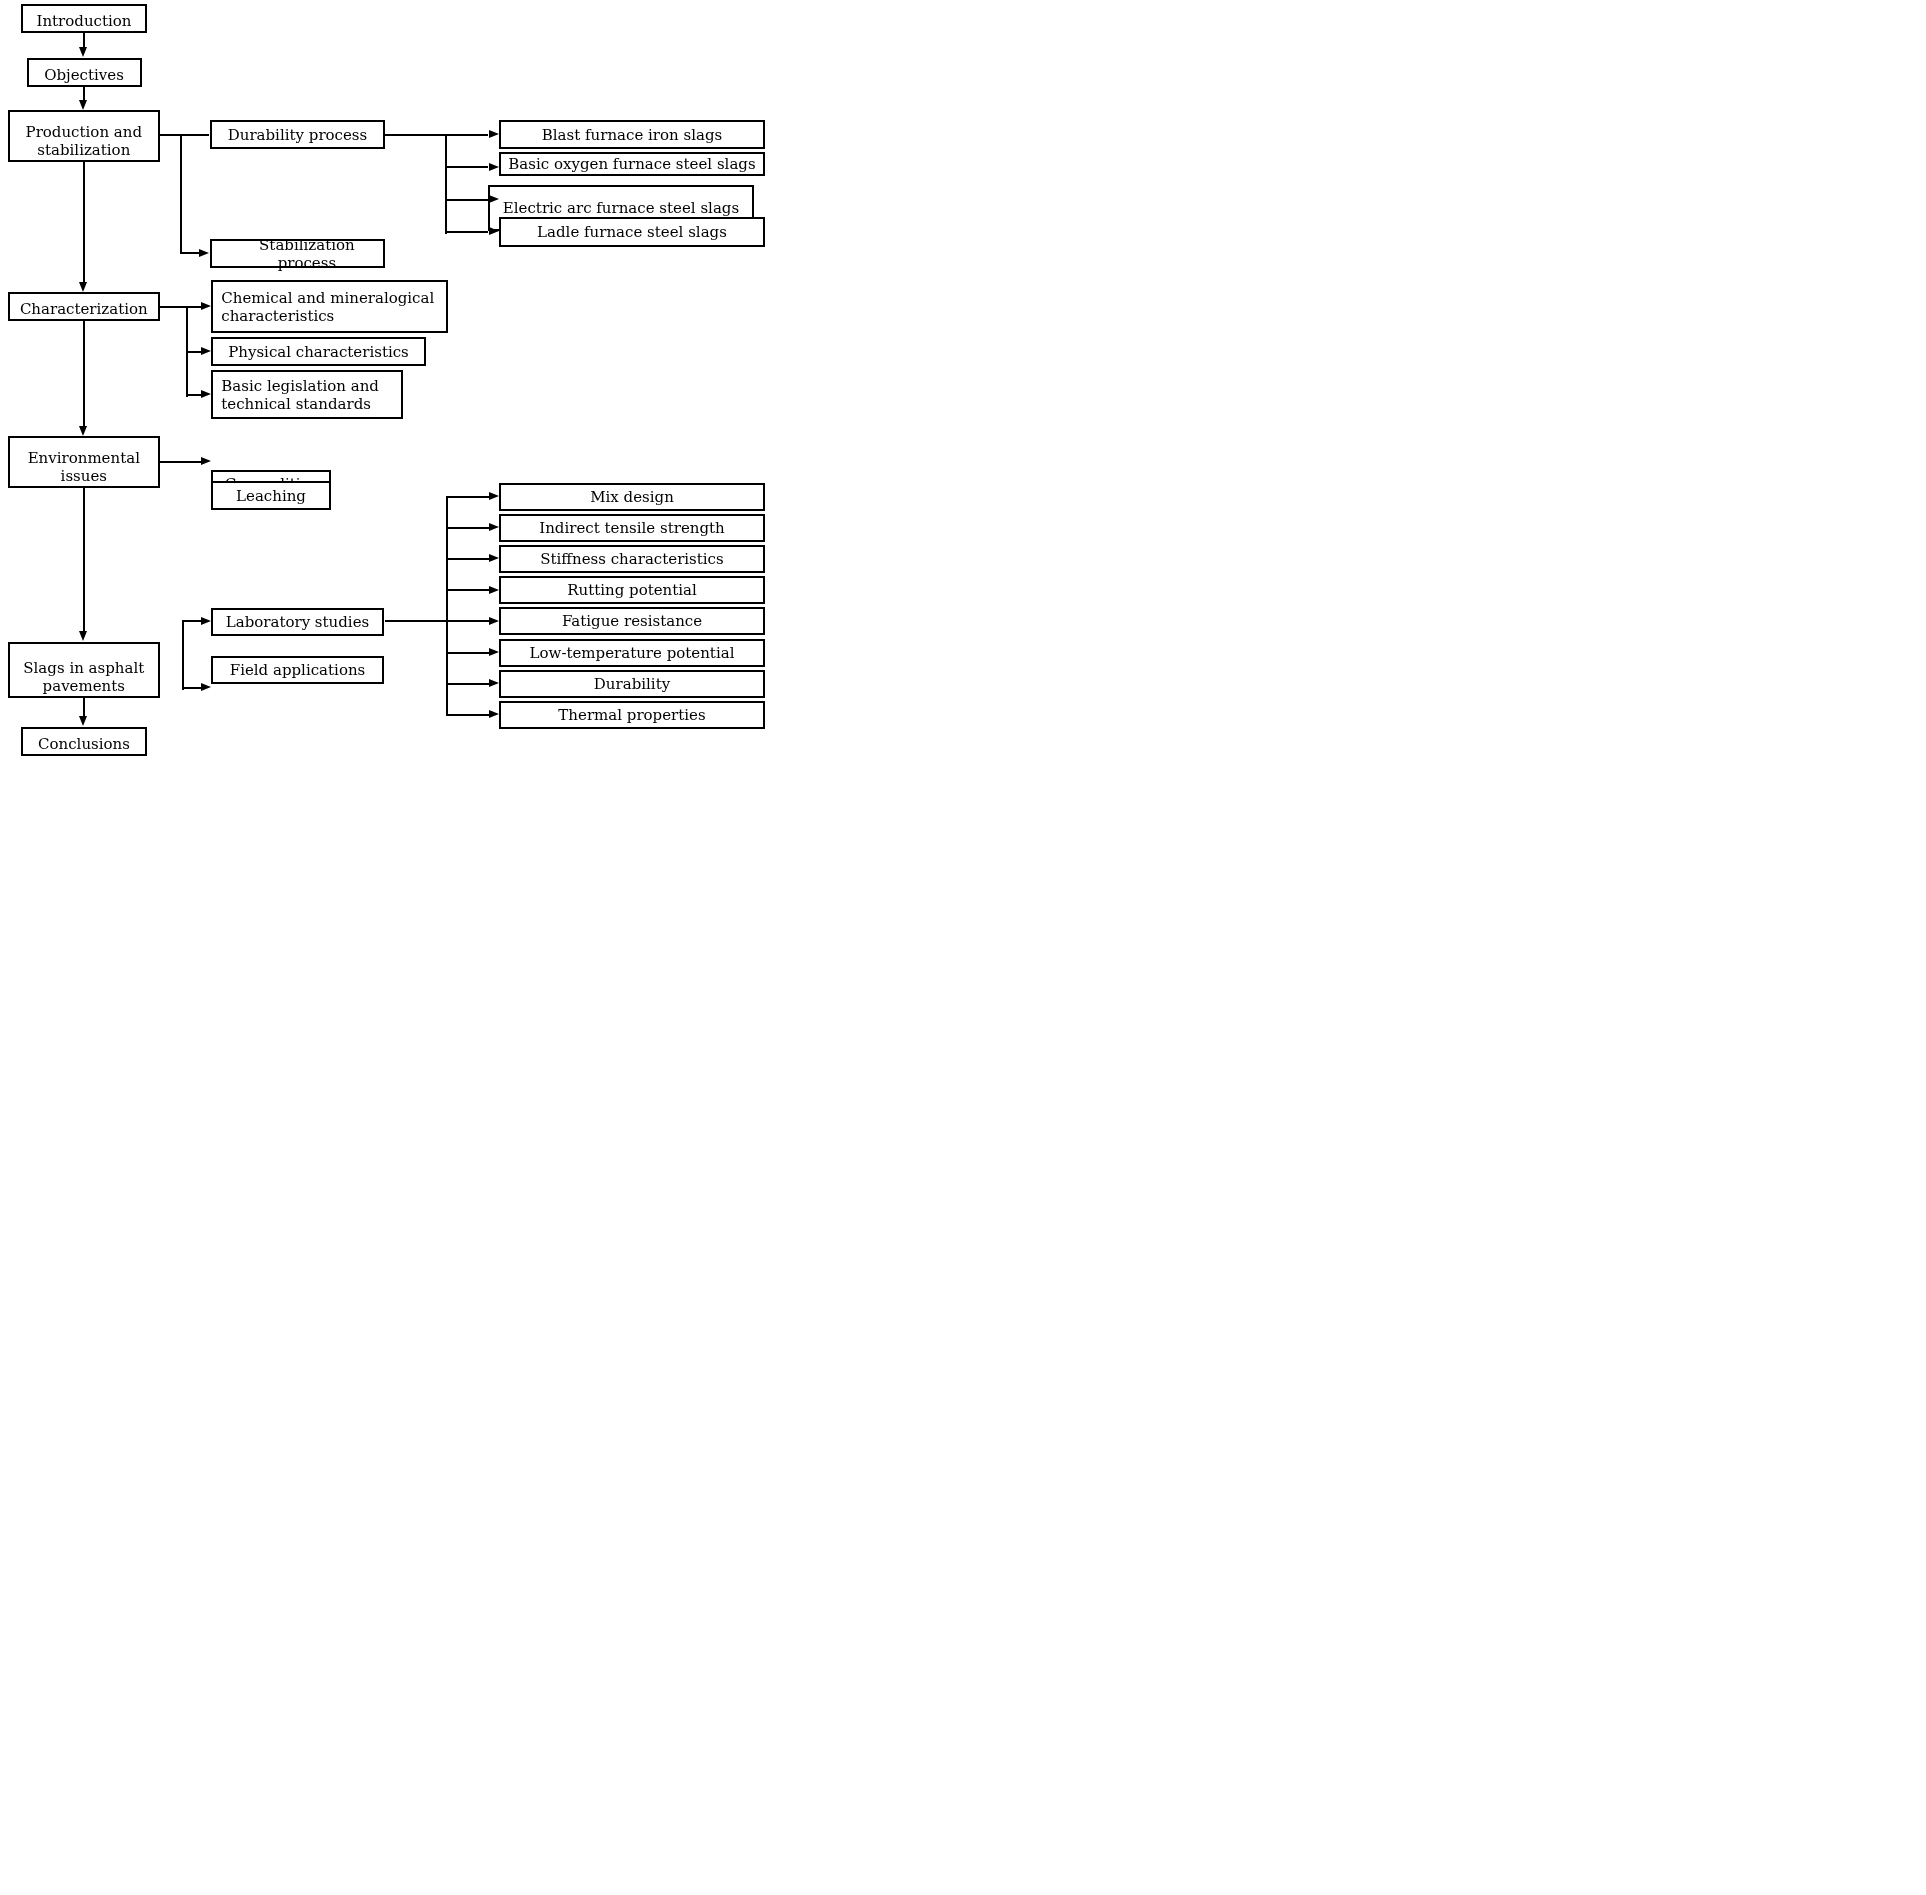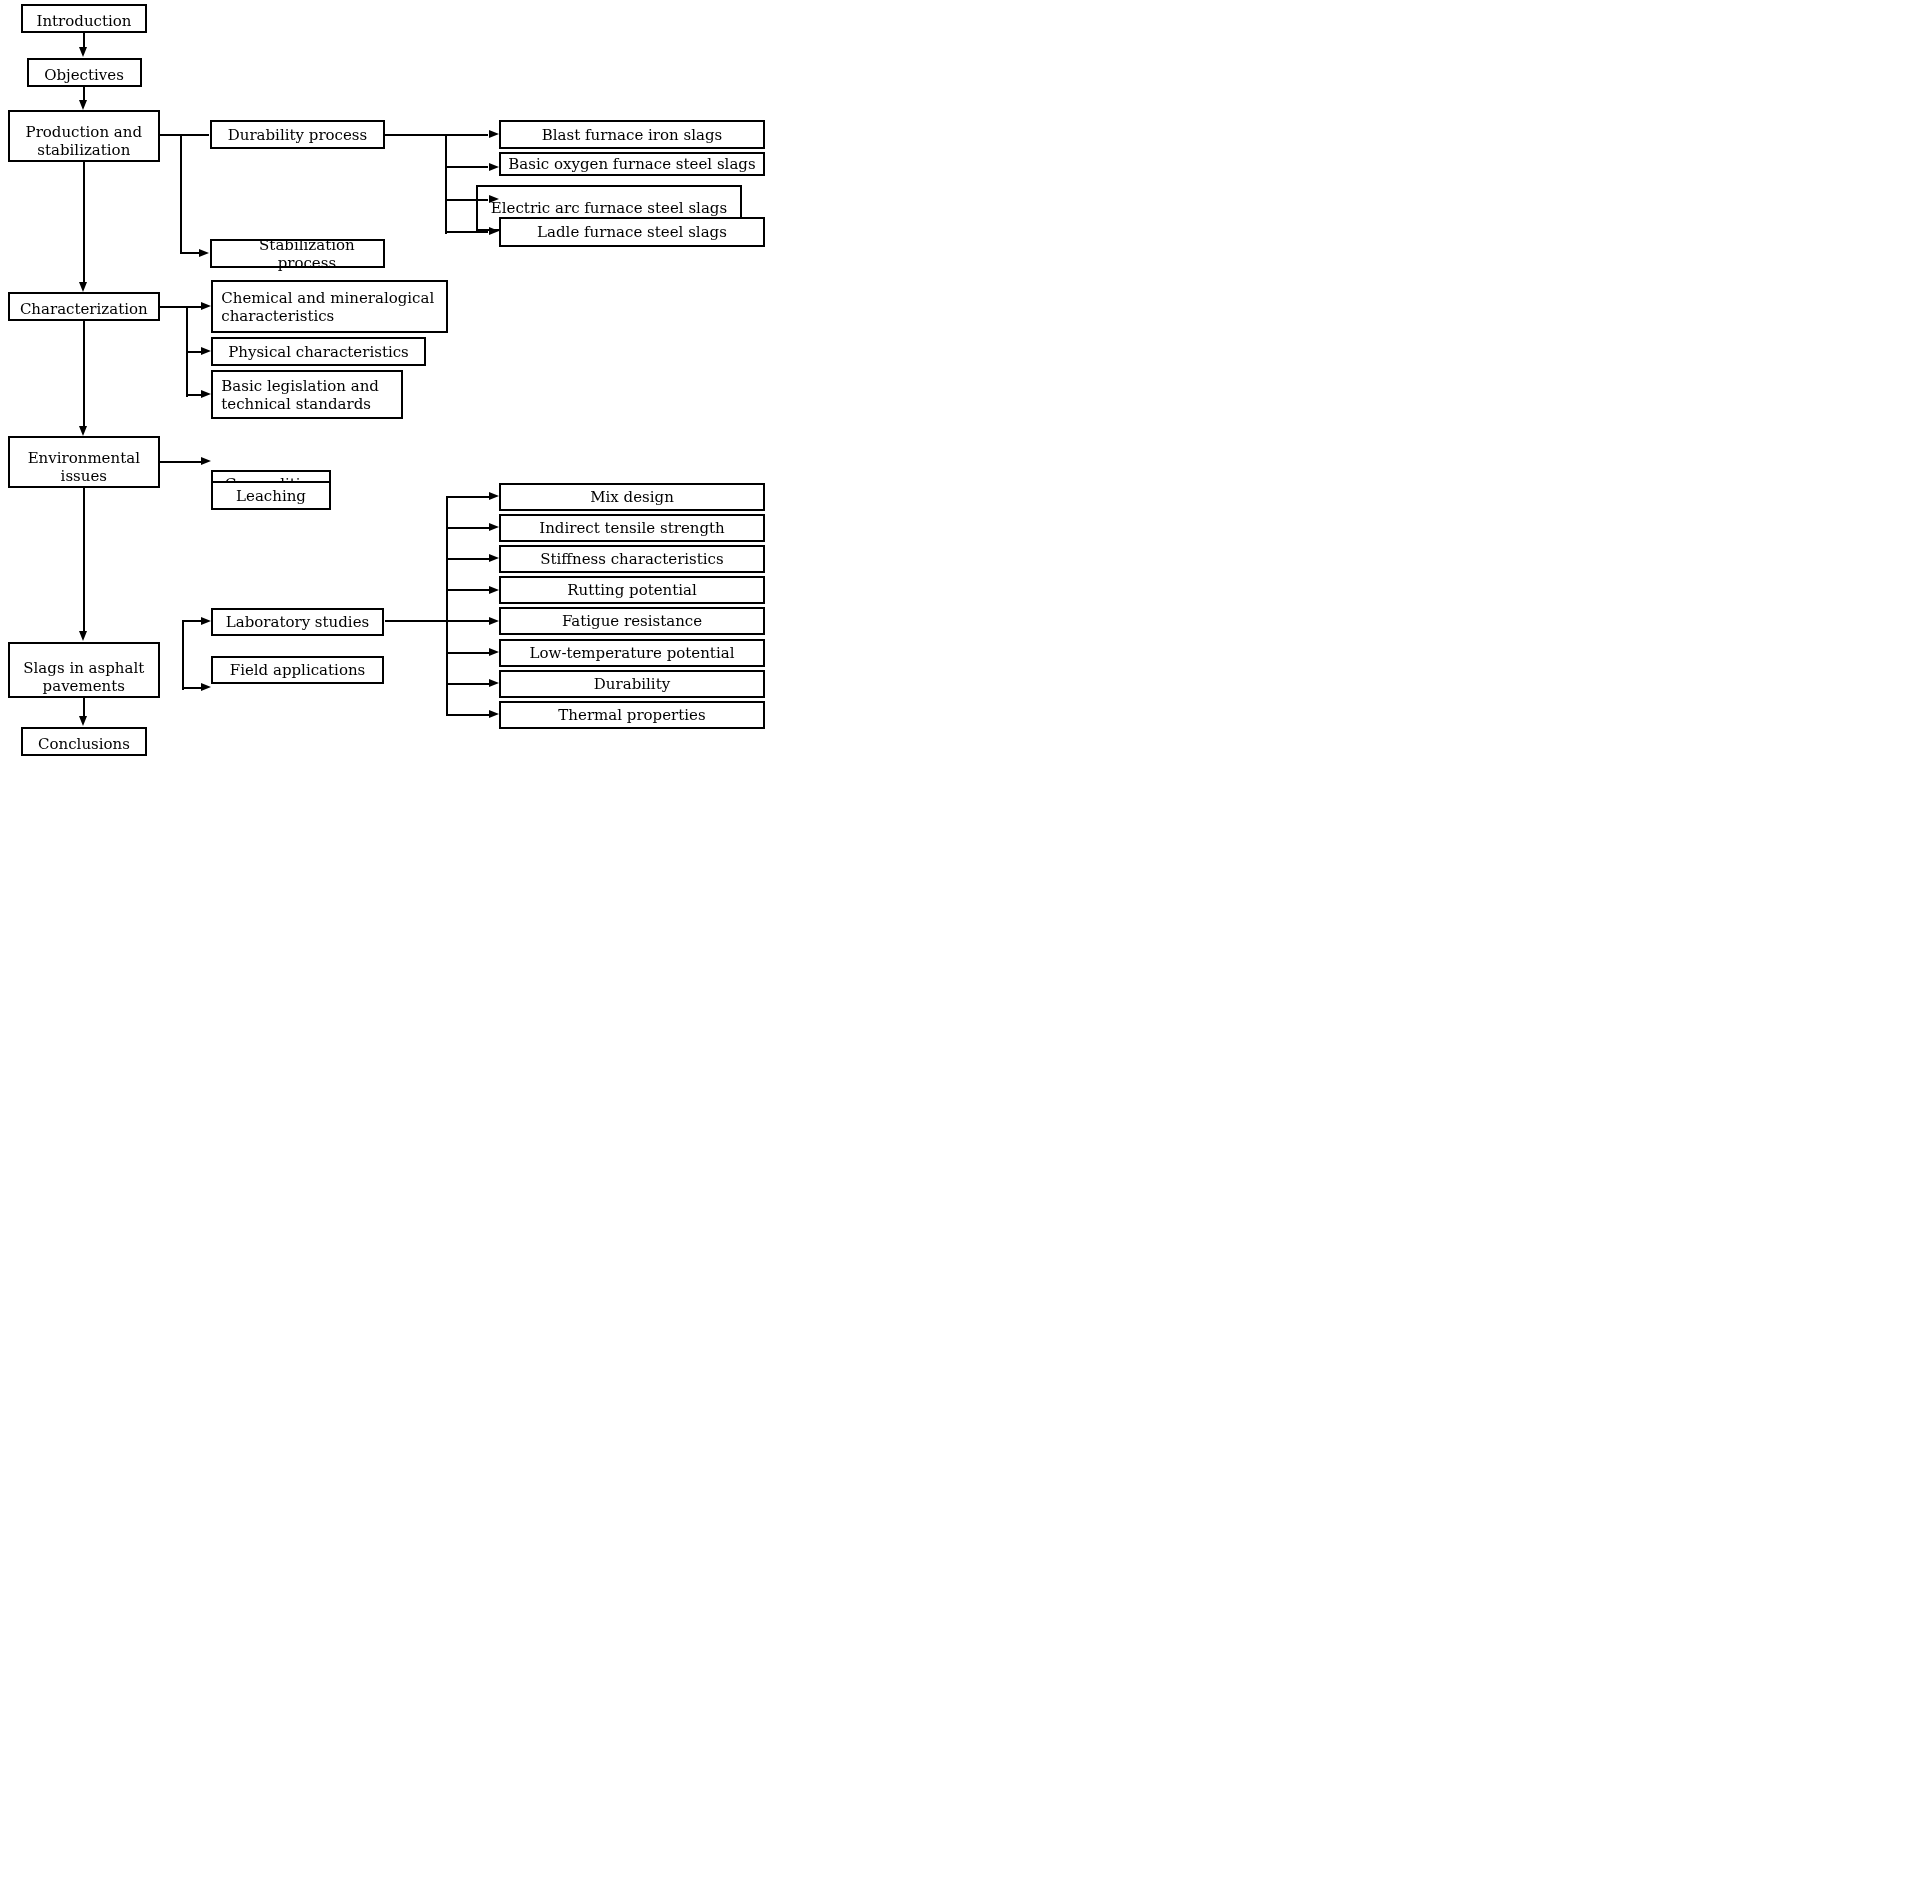--- a/index.html
+++ b/index.html
@@ -119,21 +119,21 @@
   <div class="vline" style="left:180px; top:134px; height:120px;"></div>
   <div class="hline" style="left:180px; top:252px; width:20px;"></div>
   <div class="arr-r" style="left:199px; top:249px;"></div>
 
   <div class="box" style="left:499px; top:120px; width:266px; height:29px;">
       <span>Blast furnace iron slags</span>
     </div>
   <div class="box" style="left:499px; top:152px; width:266px; height:24px;">
       <span>Basic oxygen furnace steel slags</span>
     </div>
-  <div class="box" style="left:476px; top:185px; width:266px; height:46px;text-align:right;">
+  <div class="box" style="left:488px; top:185px; width:266px; height:46px;text-align:right;">
       <span>Electric arc furnace steel slags</span>
     </div>
   <div class="box" style="left:499px; top:217px; width:266px; height:30px;">
       <span>Ladle furnace steel slags</span>
     </div>
 
   <div class="hline" style="left:385px; top:134px; width:61px;"></div>
   <div class="vline" style="left:445px; top:134px; height:100px;"></div>
   <div class="hline" style="left:445px; top:134px; width:43px;"></div>
   <div class="arr-r" style="left:489px; top:130px;"></div>

